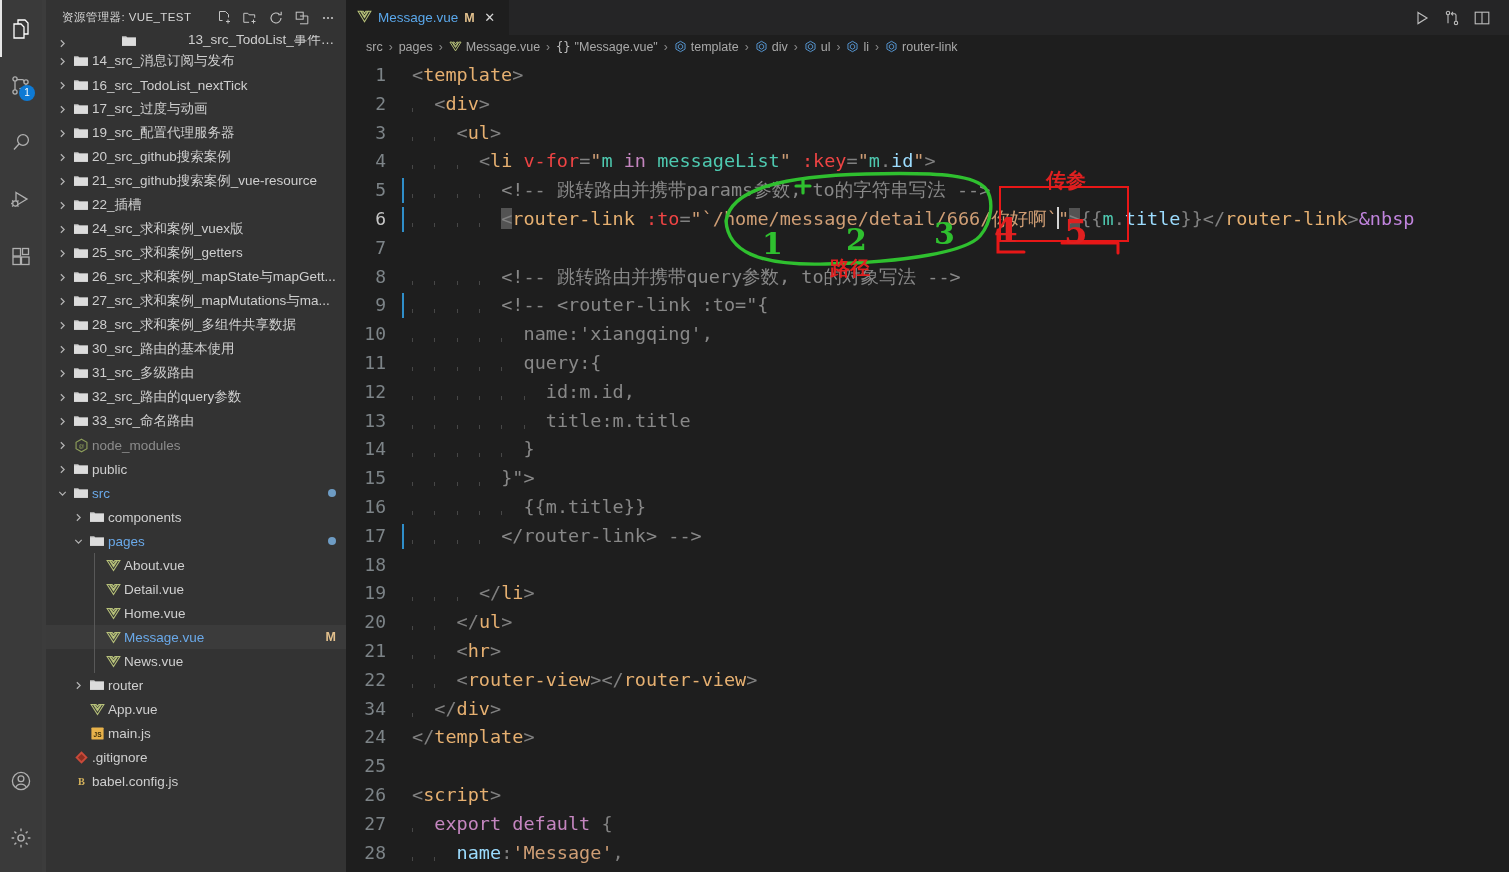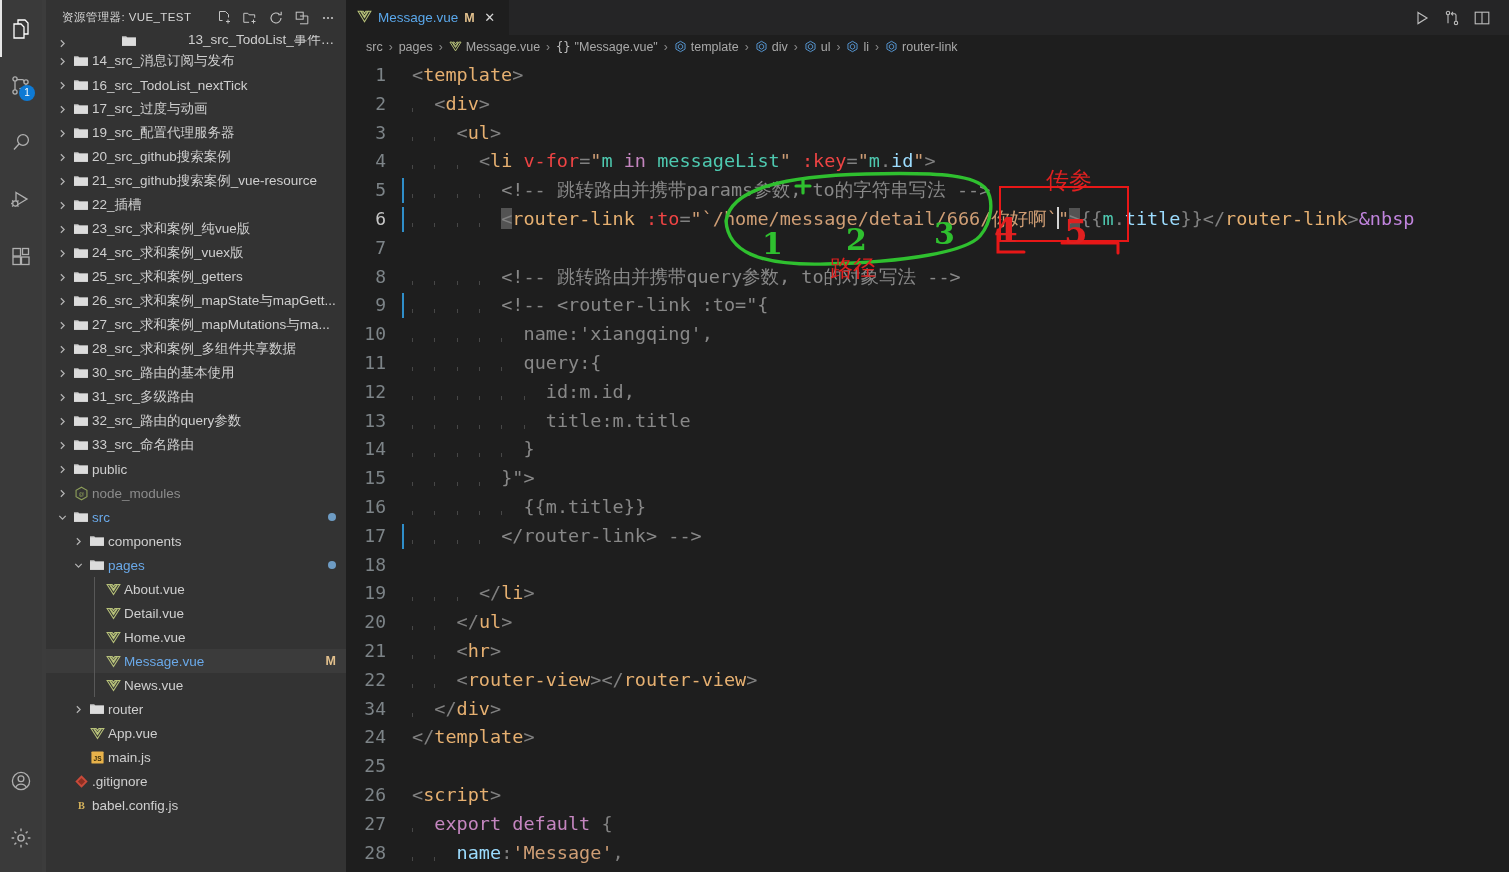--- a/index.html
+++ b/index.html
@@ -159,21 +159,21 @@
   .t-txt { color: #d4d4d4; }
   .t-mus { color: #4ec9b0; }
   .t-purple { color: #c084dd; }
   .hover-hl { background: #535353; }
   .caret { display: inline-block; width: 2px; height: 22px; background: #d4d4d4;
            vertical-align: -4px; margin: 0 -1px; }
 
   
   .overlay { position: absolute; inset: 0; pointer-events: none; }
   .anno-txt {
-    position: absolute; color: #e02020; font-size: 23px; font-weight: 400;
+    position: absolute; color: #e02020; font-size: 20px; font-weight: 700;
     font-family: "DejaVu Sans", sans-serif;
   }
   .anno-green {
     position: absolute; color: #2fc02f; font-size: 30px; font-weight: 700;
     font-family: "DejaVu Serif", serif;
   }
   .anno-red-num {
     position: absolute; color: #e02020; font-size: 34px; font-weight: 700;
     font-family: "DejaVu Serif", serif;
   }
@@ -421,34 +421,20 @@
             <svg width="11" height="11" viewBox="0 0 12 12" fill="none" stroke="#b4b4b4" stroke-width="1.3">
               <path d="M4.2 2.5L7.8 6l-3.6 3.5"></path>
             </svg>
           </span>
           <span class="rowicon">
             <svg width="16" height="16" viewBox="0 0 16 16">
               <path d="M1 3.2h4.2l1.2 1.4h8.6v8.2H1z" fill="#c5c5c5"></path>
               <path d="M1 4.6h13.9v8.2H1z" fill="#dcdcdc"></path>
             </svg>
           </span>
-          <span class="label">23_src_求和案例_纯vue版</span>
-        </div>
-        <div class="row">
-          <span class="twisty" style="margin-left: 8px;">
-            <svg width="11" height="11" viewBox="0 0 12 12" fill="none" stroke="#b4b4b4" stroke-width="1.3">
-              <path d="M4.2 2.5L7.8 6l-3.6 3.5"></path>
-            </svg>
-          </span>
-          <span class="rowicon">
-            <svg width="16" height="16" viewBox="0 0 16 16">
-              <path d="M1 3.2h4.2l1.2 1.4h8.6v8.2H1z" fill="#c5c5c5"></path>
-              <path d="M1 4.6h13.9v8.2H1z" fill="#dcdcdc"></path>
-            </svg>
-          </span>
           <span class="label">24_src_求和案例_vuex版</span>
         </div>
         <div class="row">
           <span class="twisty" style="margin-left: 8px;">
             <svg width="11" height="11" viewBox="0 0 12 12" fill="none" stroke="#b4b4b4" stroke-width="1.3">
               <path d="M4.2 2.5L7.8 6l-3.6 3.5"></path>
             </svg>
           </span>
           <span class="rowicon">
             <svg width="16" height="16" viewBox="0 0 16 16">
@@ -548,48 +534,48 @@
               <path d="M4.2 2.5L7.8 6l-3.6 3.5"></path>
             </svg>
           </span>
           <span class="rowicon">
             <svg width="16" height="16" viewBox="0 0 16 16">
               <path d="M1 3.2h4.2l1.2 1.4h8.6v8.2H1z" fill="#c5c5c5"></path>
               <path d="M1 4.6h13.9v8.2H1z" fill="#dcdcdc"></path>
             </svg>
           </span>
           <span class="label">33_src_命名路由</span>
-        </div>
-        <div class="row">
-          <span class="twisty" style="margin-left: 8px;">
-            <svg width="11" height="11" viewBox="0 0 12 12" fill="none" stroke="#b4b4b4" stroke-width="1.3">
-              <path d="M4.2 2.5L7.8 6l-3.6 3.5"></path>
-            </svg>
-          </span>
-          <span class="rowicon">
-            <svg width="16" height="16" viewBox="0 0 16 16">
-              <path d="M1 3.2h4.2l1.2 1.4h8.6v8.2H1z" fill="#c5c5c5"></path>
-              <path d="M1 4.6h13.9v8.2H1z" fill="#dcdcdc"></path>
-            </svg>
-          </span>
-          <span class="label">public</span>
         </div>
         <div class="row">
           <span class="twisty" style="margin-left: 8px;">
             <svg width="11" height="11" viewBox="0 0 12 12" fill="none" stroke="#b4b4b4" stroke-width="1.3">
               <path d="M4.2 2.5L7.8 6l-3.6 3.5"></path>
             </svg>
           </span>
           <span class="rowicon">
             <svg width="15" height="15" viewBox="0 0 16 16">
               <path d="M8 1.3l5.8 3.35v6.7L8 14.7 2.2 11.35v-6.7z" fill="none" stroke="#8d9e5a" stroke-width="1.2"></path>
               <text x="8" y="11" font-size="6.5" font-family="Liberation Sans" fill="#8d9e5a" text-anchor="middle">@</text>
             </svg>
           </span>
           <span class="label dim">node_modules</span>
+        </div>
+        <div class="row">
+          <span class="twisty" style="margin-left: 8px;">
+            <svg width="11" height="11" viewBox="0 0 12 12" fill="none" stroke="#b4b4b4" stroke-width="1.3">
+              <path d="M4.2 2.5L7.8 6l-3.6 3.5"></path>
+            </svg>
+          </span>
+          <span class="rowicon">
+            <svg width="16" height="16" viewBox="0 0 16 16">
+              <path d="M1 3.2h4.2l1.2 1.4h8.6v8.2H1z" fill="#c5c5c5"></path>
+              <path d="M1 4.6h13.9v8.2H1z" fill="#dcdcdc"></path>
+            </svg>
+          </span>
+          <span class="label">public</span>
         </div>
         <div class="row">
           <span class="twisty" style="margin-left: 8px;">
             <svg width="11" height="11" viewBox="0 0 12 12" fill="none" stroke="#b4b4b4" stroke-width="1.3">
               <path d="M2.5 4.2L6 7.8l3.5-3.6"></path>
             </svg>
           </span>
           <span class="rowicon">
             <svg width="16" height="16" viewBox="0 0 16 16">
               <path d="M1 3.2h4.2l1.2 1.4h8.6v8.2H1z" fill="#c5c5c5"></path>

